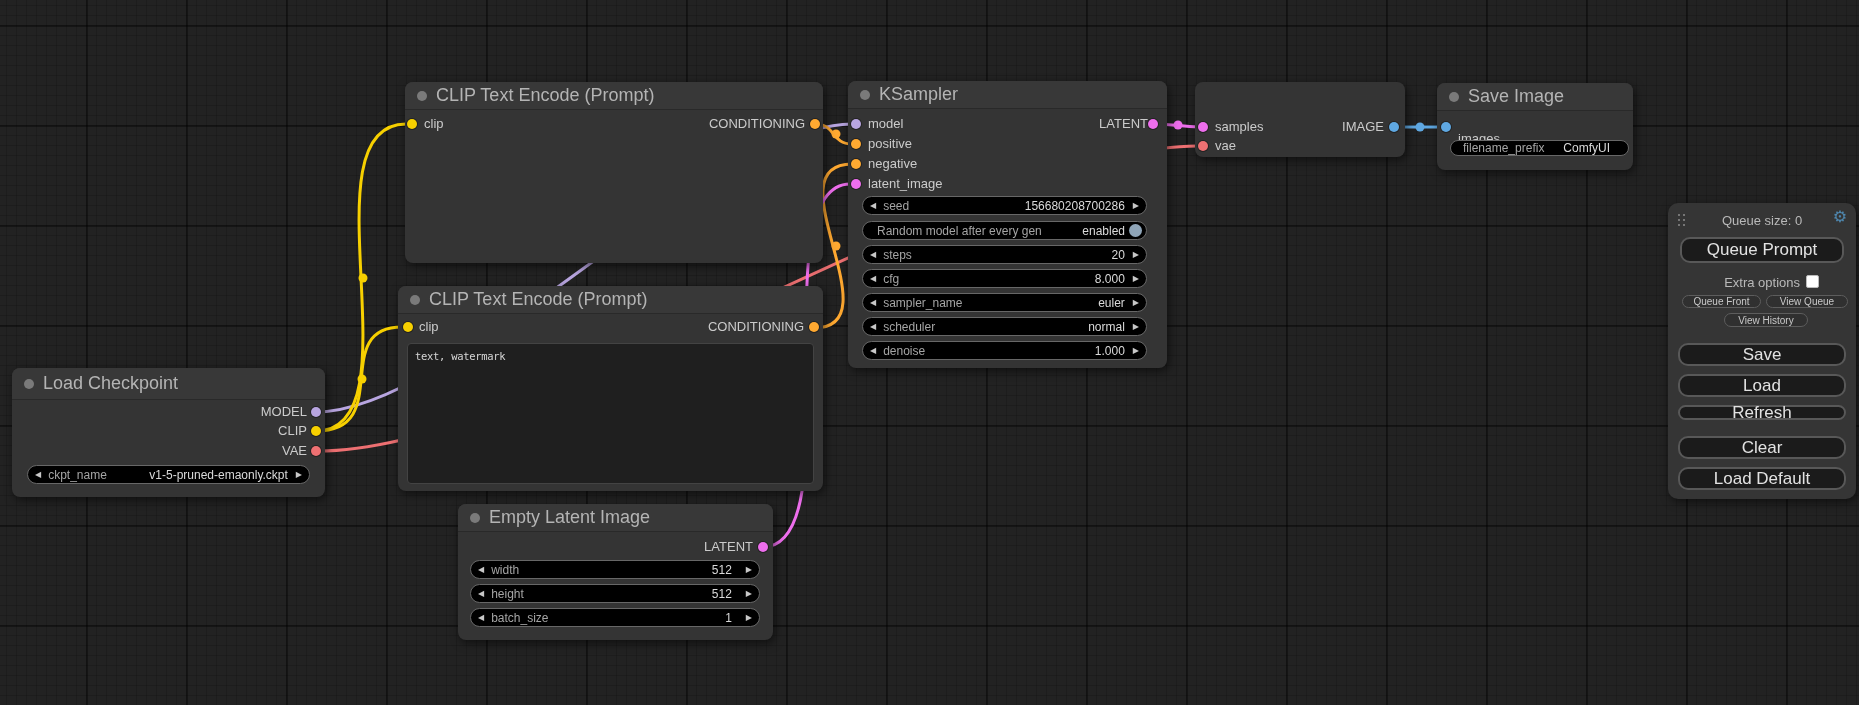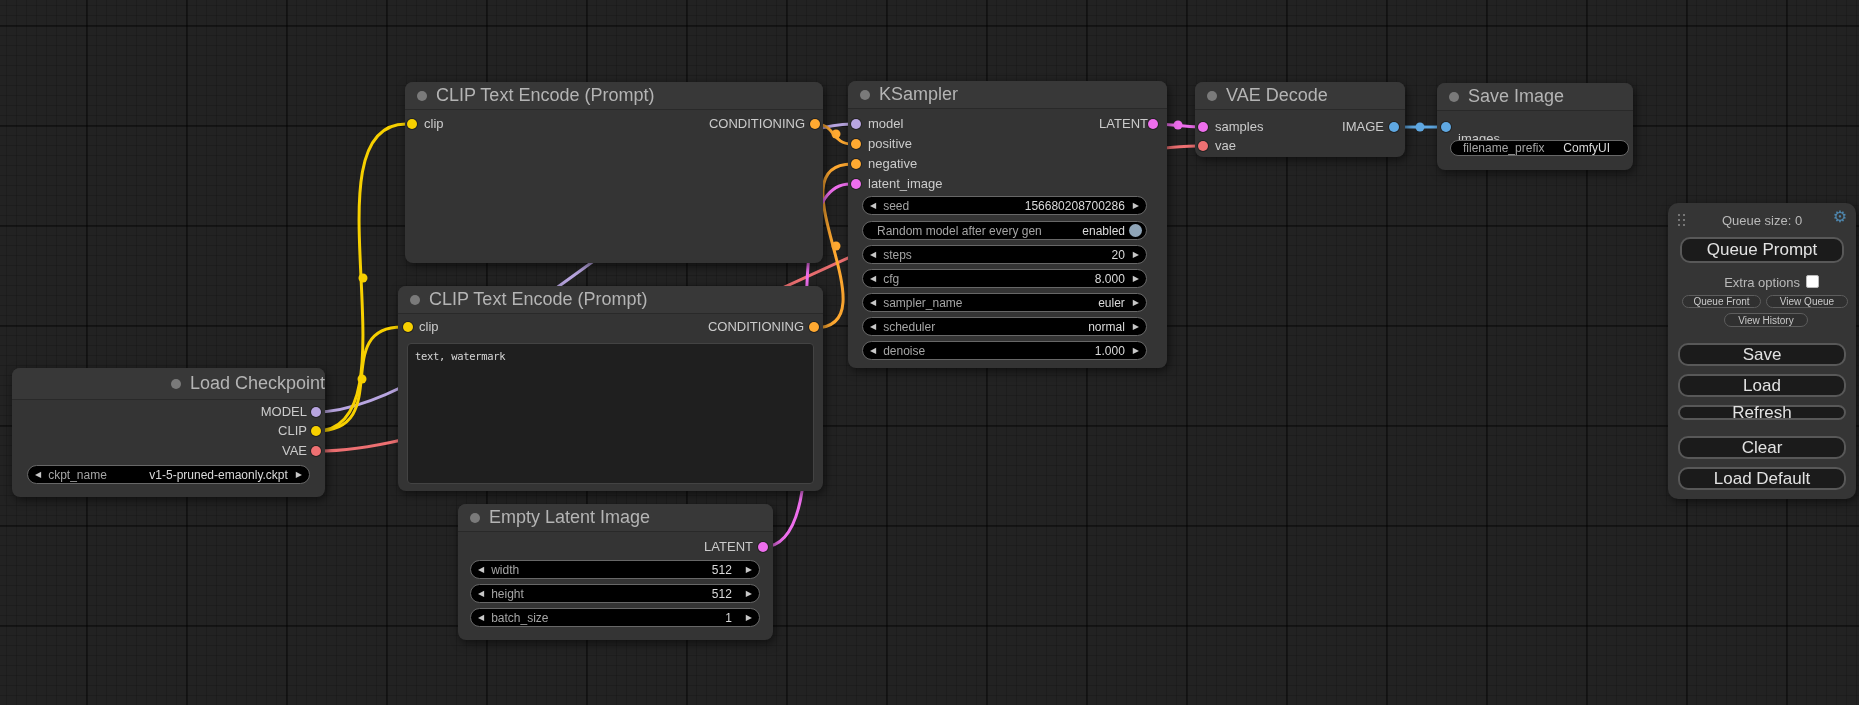--- a/index.html
+++ b/index.html
@@ -73,21 +73,21 @@
     <path d="M 1394 127 C 1414 127 1422 127 1442 127" style="stroke: rgb(95, 168, 226);"></path>
     <circle cx="363" cy="278" r="4.5" style="fill: rgb(247, 208, 0);"></circle>
     <circle cx="362" cy="379" r="4.5" style="fill: rgb(247, 208, 0);"></circle>
     <circle cx="836" cy="134" r="4.5" style="fill: rgb(255, 169, 49);"></circle>
     <circle cx="836" cy="246" r="4.5" style="fill: rgb(255, 169, 49);"></circle>
     <circle cx="1178" cy="125" r="4.5" style="fill: rgb(238, 110, 237);"></circle>
     <circle cx="1420" cy="127" r="4.5" style="fill: rgb(95, 168, 226);"></circle>
   </svg>
 
   <div class="node" style="left:12px;top:368px;width:313px;height:129px;">
-    <div class="ntitle" style="height:32px;justify-content:flex-end;">
+    <div class="ntitle" style="height:32px;">
       <span class="tdot" style="background: rgb(122, 122, 122);"></span>
       <span>Load Checkpoint</span>
     </div>
     <span class="slot out" style="right:18px;top:36px;">MODEL</span>
     <span class="sdot" style="left: 299px; top: 39px; background: rgb(184, 165, 224);"></span>
     <span class="slot out" style="right:18px;top:55px;">CLIP</span>
     <span class="sdot" style="left: 299px; top: 58px; background: rgb(247, 208, 0);"></span>
     <span class="slot out" style="right:18px;top:75px;">VAE</span>
     <span class="sdot" style="left: 299px; top: 78px; background: rgb(238, 112, 114);"></span>
     <div class="widget" style="left:15px;top:97px;width:283px;height:19px;">
@@ -201,24 +201,20 @@
     </div>
     <div class="widget" style="left:14px;top:260px;width:285px;height:19px;">
       <span class="warr">◀</span>
       <span class="wlabel">denoise</span>
       <span class="wvalue">1.000</span>
       <span class="warr">▶</span>
     </div>
   </div>
 
   <div class="node" style="left:1195px;top:82px;width:210px;height:75px;">
-    <div class="ntitle">
-      <span class="tdot" style="background: rgb(122, 122, 122);"></span>
-      <span>VAE Decode</span>
-    </div>
     <span class="sdot" style="left: 3px; top: 40px; background: rgb(238, 110, 237);"></span>
     <span class="slot" style="left:20px;top:37px;">samples</span>
     <span class="sdot" style="left: 3px; top: 59px; background: rgb(238, 112, 114);"></span>
     <span class="slot" style="left:20px;top:56px;">vae</span>
     <span class="slot out" style="right:21px;top:37px;text-align:right;">IMAGE</span>
     <span class="sdot" style="left: 194px; top: 40px; background: rgb(95, 168, 226);"></span>
   </div>
 
   <div class="node" style="left:1437px;top:83px;width:196px;height:87px;">
     <div class="ntitle">

